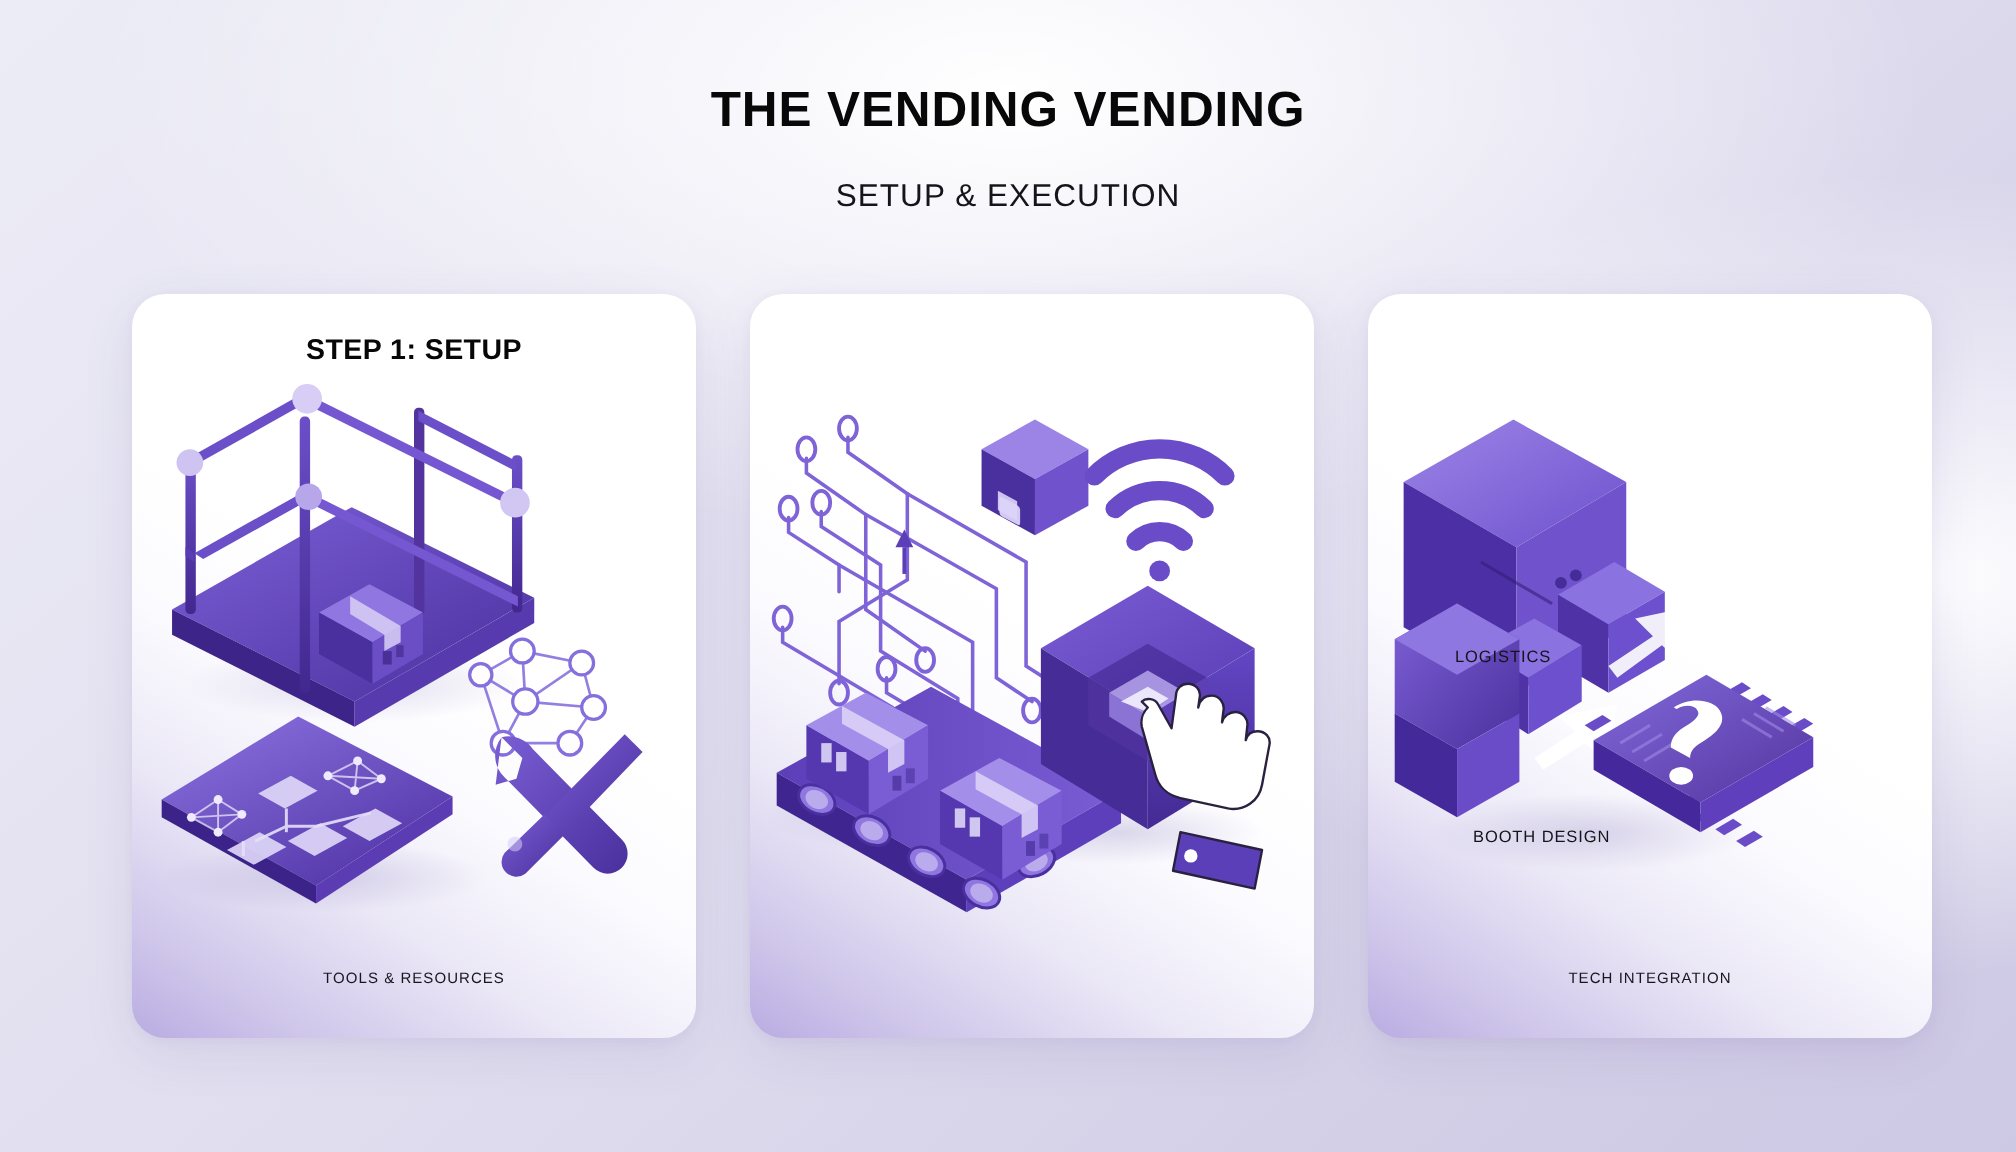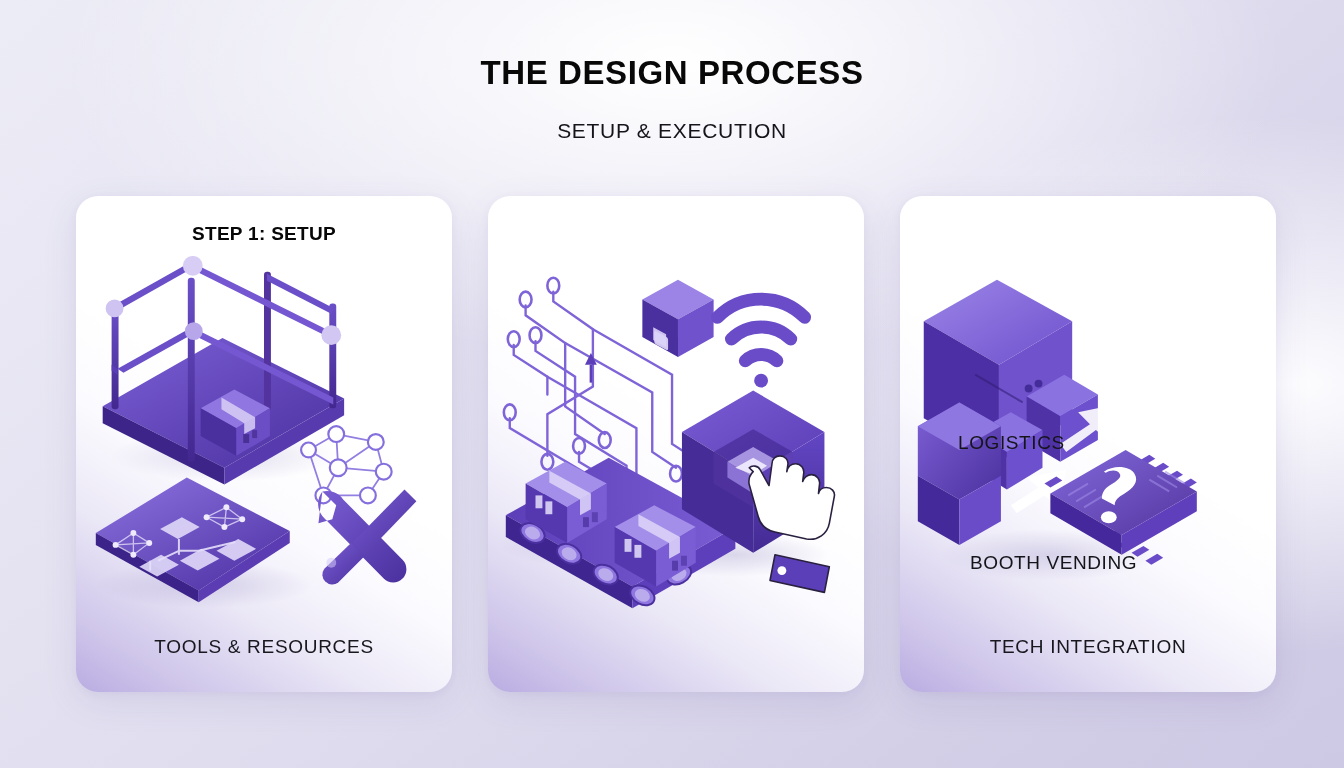--- a/index.html
+++ b/index.html
@@ -38,21 +38,21 @@
     font-size: 21px;
     font-weight: 400;
     letter-spacing: 0.7px;
     color: #14141a;
   }
 
   
   .cards {
     position: absolute;
     top: 196px;
-    left: 76px;
+    left: 88px;
     width: 1200px;
     height: 496px;
     display: flex;
     gap: 36px;
   }
   .card {
     position: relative;
     flex: 1;
     border-radius: 22px;
     overflow: hidden;
@@ -72,50 +72,50 @@
     font-weight: 700;
     letter-spacing: 0.3px;
     color: #070707;
   }
   .card-footer {
     position: absolute;
     bottom: 34px;
     left: 0;
     width: 100%;
     text-align: center;
-    font-size: 19px;
+    font-size: 10px;
     font-weight: 400;
     letter-spacing: 0.7px;
     color: #17171d;
   }
   .art {
     position: absolute;
     top: 60px;
     left: 0;
     width: 100%;
     height: 370px;
   }
   .art svg { display: block; width: 100%; height: 100%; }
 
   
   .float-label {
     position: absolute;
-    font-size: 19px;
+    font-size: 11px;
     letter-spacing: 0.6px;
     color: #141419;
     white-space: nowrap;
   }
   .lbl-logistics { top: 236px; left: 58px; }
   .lbl-booth     { top: 356px; left: 70px; }
 </style>
 </head>
 <body>
 
 <div class="header">
-  <div class="title">THE DESIGN PROCESS</div>
+  <div class="title">THE VENDING VENDING</div>
   <div class="subtitle">SETUP &amp; EXECUTION</div>
 </div>
 
 <div class="cards">
 
   <div class="card">
     <div class="card-title">STEP 1: SETUP</div>
 
     <div class="art">
       <svg viewBox="0 0 380 370" xmlns="http://www.w3.org/2000/svg">
@@ -507,18 +507,18 @@
                      c0,-7 4,-11 11,-15
                      c6,-4 9,-7 7,-10
                      c-2,-4 -9,-4 -14,-1 z"></path>
             <ellipse cx="211" cy="262" rx="8" ry="6"></ellipse>
           </g>
         </g>
       </svg>
     </div>
 
     <div class="float-label lbl-logistics">LOGISTICS</div>
-    <div class="float-label lbl-booth">BOOTH VENDING</div>
+    <div class="float-label lbl-booth">BOOTH DESIGN</div>
 
     <div class="card-footer">TECH INTEGRATION</div>
   </div>
 
 </div>
 
 </body></html>

